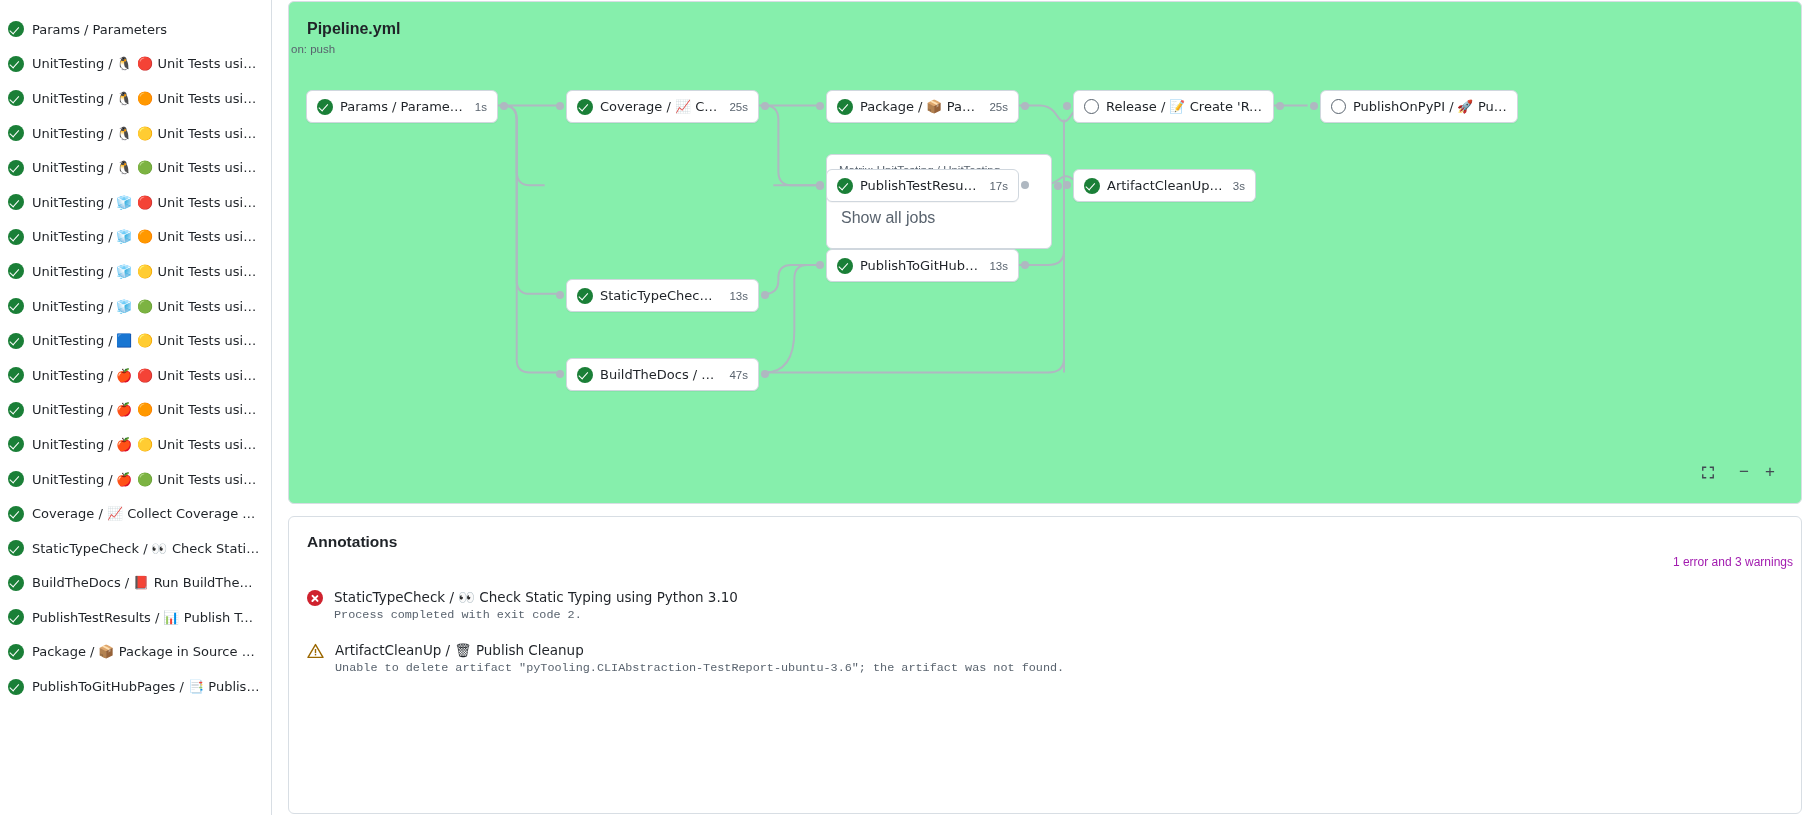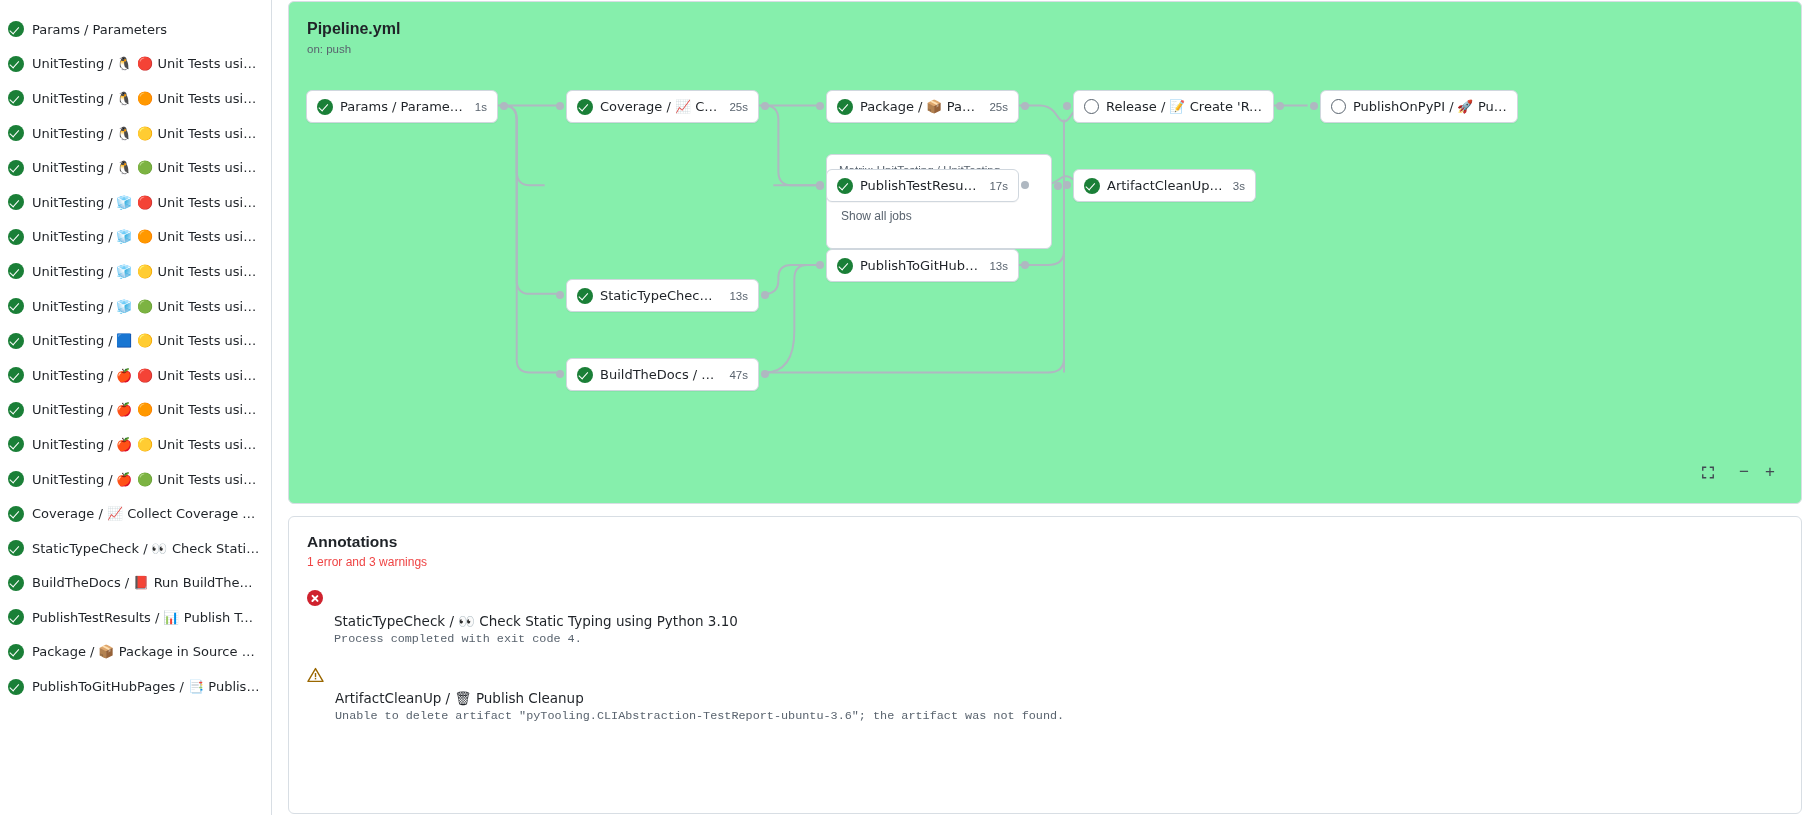--- a/index.html
+++ b/index.html
@@ -97,21 +97,21 @@
     border: 1px solid #d8dee4;
     border-radius: 6px;
     background: #86efac;
     overflow: hidden;
   }
   .graph-title {
     position: absolute; left: 18px; top: 18px;
     font-size: 16px; font-weight: 600; color: #1f2328;
   }
   .graph-sub {
-    position: absolute; left: 18px; top: 41px;
+    position: absolute; left: 2px; top: 41px;
     font-size: 11.5px; color: #59636e;
   }
 
   .canvas { position: absolute; inset: 0; }
   .edges { position: absolute; inset: 0; width: 100%; height: 100%; }
 
   .node {
     position: absolute;
     height: 33px;
     background: #ffffff;
@@ -157,21 +157,21 @@
     white-space: nowrap;
   }
   .matrix-row {
     display: flex; align-items: center;
     padding: 8px 12px 0 14px;
     font-size: 13.3px;
   }
   .matrix-row .nlabel { margin-left: 8px; }
   .matrix-link {
     padding: 7px 12px 10px 14px;
-    font-size: 12px; color: #59636e;
+    font-size: 16px; color: #59636e;
   }
 
   
   .zoom-ctl { position: absolute; right: 18px; bottom: 20px; display: flex; align-items: center; gap: 10px; }
   .zbtn {
     width: 26px; height: 22px;
     display: flex; align-items: center; justify-content: center;
     background: transparent; border: none; cursor: pointer;
     color: #424a53;
   }
@@ -181,24 +181,24 @@
   .ann-card {
     margin-top: 12px;
     border: 1px solid #d8dee4;
     border-radius: 6px;
     background: #ffffff;
     padding: 16px 8px 10px 18px;
     height: 298px;
     overflow: hidden;
   }
   .ann-title { font-size: 15.5px; font-weight: 600; }
-  .ann-sub { font-size: 12px; color: #ef4444; margin-top: 4px; }
+  .ann-sub { font-size: 12px; color: #a21caf; margin-top: 4px; text-align: right; }
   .ann-row { display: flex; margin-top: 20px; }
   .ann-icon { flex: 0 0 auto; margin-top: 1px; margin-right: 11px; }
-  .ann-head { font-size: 13.5px; color: #1f2328; margin-top: 24px; }
+  .ann-head { font-size: 13.5px; color: #1f2328; }
   .ann-body {
     font-size: 11.8px; color: #59636e; margin-top: 3px;
     font-family: "Liberation Mono", monospace;
   }
 </style>
 </head>
 <body>
 
 <div id="app">
 
@@ -421,21 +421,21 @@
     </div>
 
     <div class="ann-card">
       <div class="ann-title">Annotations</div>
       <div class="ann-sub">1 error and 3 warnings</div>
       <div id="ann-list">
           <div class="ann-row">
             <span class="ann-icon"><span class="err"></span></span>
             <div>
               <div class="ann-head emj">StaticTypeCheck / 👀 Check Static Typing using Python 3.10</div>
-              <div class="ann-body">Process completed with exit code 4.</div>
+              <div class="ann-body">Process completed with exit code 2.</div>
             </div>
           </div>
           <div class="ann-row">
             <span class="ann-icon"><span class="warn"><svg width="17" height="16" viewBox="0 0 17 16">
                   <path d="M8.5 1.6 L16 14.4 H1 Z" fill="none" stroke="#9a6700" stroke-width="1.4" stroke-linejoin="round"></path>
                   <rect x="7.8" y="6" width="1.4" height="4.2" fill="#9a6700"></rect>
                   <rect x="7.8" y="11" width="1.4" height="1.4" fill="#9a6700"></rect>
                 </svg></span></span>
             <div>
               <div class="ann-head emj">ArtifactCleanUp / 🗑 Publish Cleanup</div>

